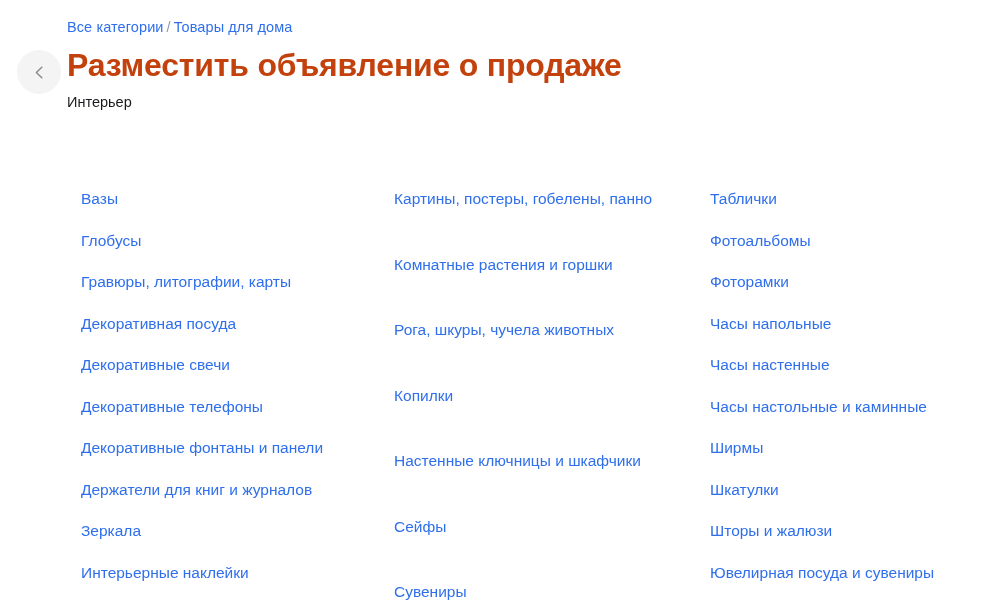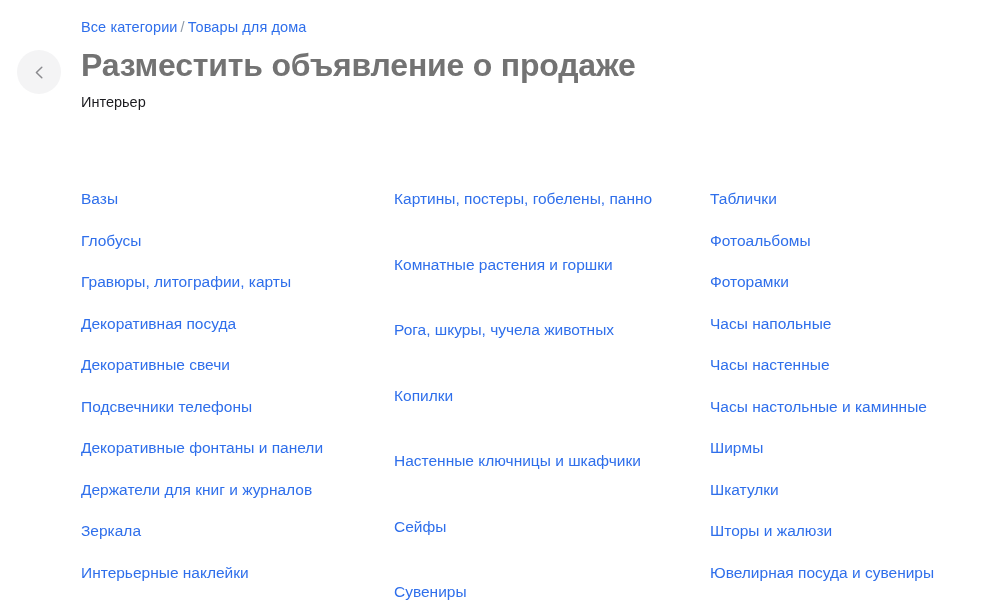--- a/index.html
+++ b/index.html
@@ -32,21 +32,21 @@
     display: flex;
     align-items: center;
     justify-content: center;
     cursor: pointer;
   }
   .back-button svg { display: block; }
 
   
   .header {
     position: absolute;
-    left: 81px;
+    left: 67px;
     top: 18px;
     right: 20px;
   }
   .breadcrumb {
     font-size: 14.5px;
     line-height: 19px;
     letter-spacing: 0.1px;
     white-space: nowrap;
   }
   .breadcrumb a {
@@ -56,21 +56,21 @@
   }
   .breadcrumb .sep {
     color: #8e9aa8;
     padding: 0 3px;
   }
   .page-title {
     margin: 9px 0 0 0;
     font-size: 32px;
     line-height: 38px;
     font-weight: 700;
-    color: #737373;
+    color: #c2410c;
     letter-spacing: -0.2px;
     white-space: nowrap;
   }
   .subtitle {
     margin-top: 9px;
     font-size: 14.5px;
     line-height: 19px;
     color: #1b1b1f;
   }
 
@@ -124,21 +124,21 @@
 </div>
 
 <div class="columns">
 
   <div class="column col-1">
     <a class="cat-link">Вазы</a>
     <a class="cat-link">Глобусы</a>
     <a class="cat-link">Гравюры, литографии, карты</a>
     <a class="cat-link">Декоративная посуда</a>
     <a class="cat-link">Декоративные свечи</a>
-    <a class="cat-link">Подсвечники телефоны</a>
+    <a class="cat-link">Декоративные телефоны</a>
     <a class="cat-link">Декоративные фонтаны и панели</a>
     <a class="cat-link">Держатели для книг и журналов</a>
     <a class="cat-link">Зеркала</a>
     <a class="cat-link">Интерьерные наклейки</a>
   </div>
 
   <div class="column col-2">
     <a class="cat-link">Картины, постеры, гобелены, панно</a>
     <a class="cat-link">Комнатные растения и горшки</a>
     <a class="cat-link">Рога, шкуры, чучела животных</a>

